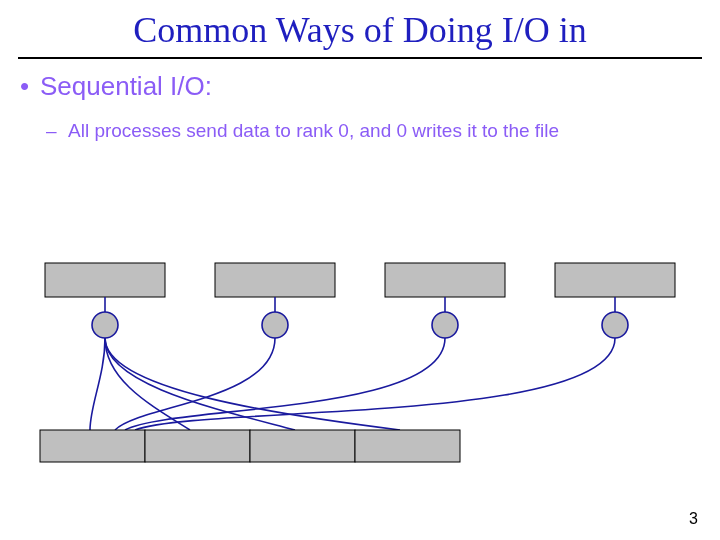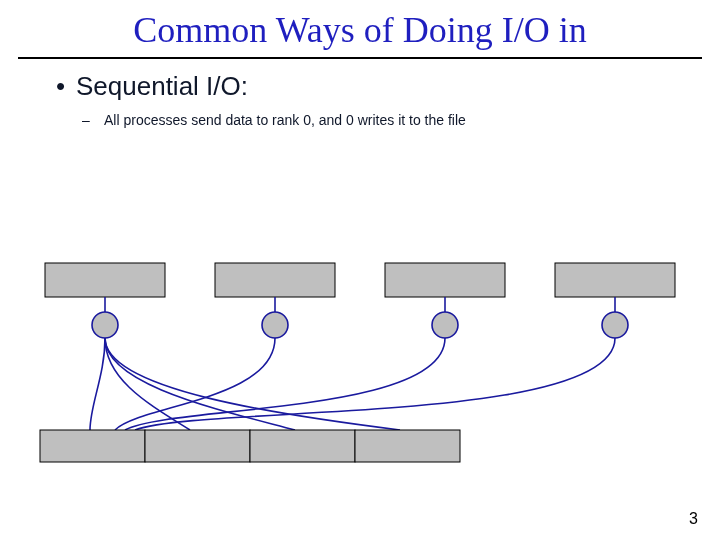--- a/index.html
+++ b/index.html
@@ -25,39 +25,39 @@
     padding: 10px 40px 6px 40px;
     line-height: 1.15;
   }
   .rule {
     border: 0;
     border-top: 2px solid #000;
     margin: 0 18px 12px 18px;
   }
   .content {
     font-family: Arial, Helvetica, sans-serif;
-    color: #0f172a;
-    padding: 0 56px;
+    color: #8b5cf6;
+    padding: 0 20px;
   }
   ul.level1 {
     list-style: none;
     padding-left: 20px;
     margin: 8px 0 0 0;
     font-size: 26px;
   }
   ul.level1 > li::before {
     content: "\2022";
     position: absolute;
     margin-left: -20px;
   }
   ul.level2 {
     list-style: none;
     padding-left: 28px;
-    margin: 10px 0 0 0;
-    font-size: 14px;
+    margin: 18px 0 0 0;
+    font-size: 19px;
   }
   ul.level2 > li::before {
     content: "\2013";
     position: absolute;
     margin-left: -22px;
   }
   .diagram {
     position: absolute;
     left: 20px;
     top: 255px;

